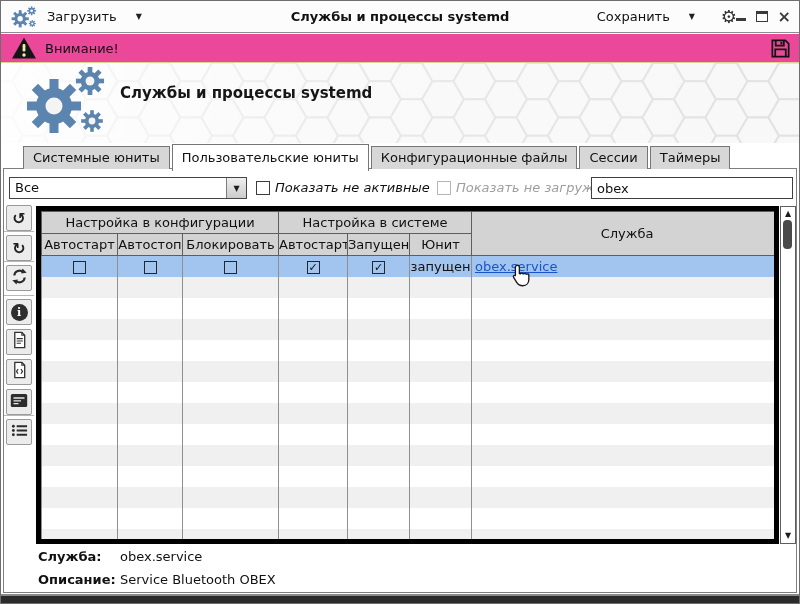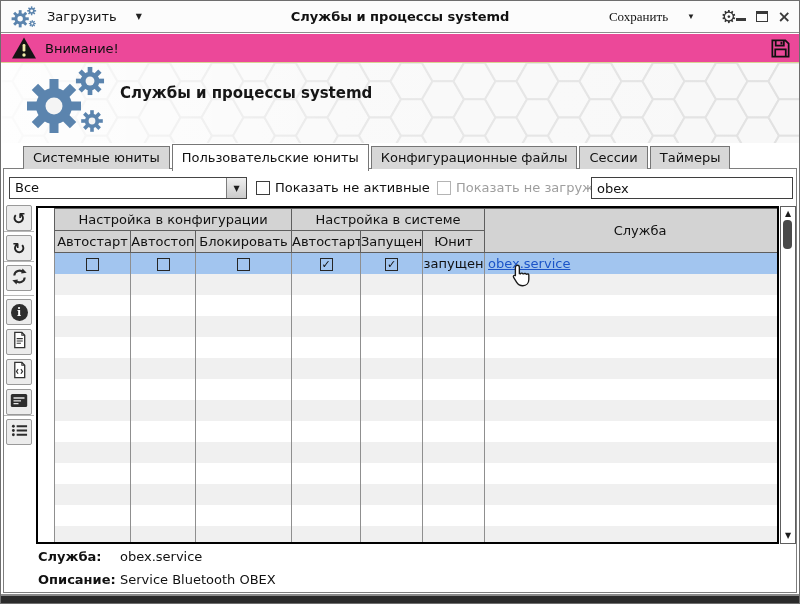--- a/index.html
+++ b/index.html
@@ -5,21 +5,21 @@
   * { margin:0; padding:0; box-sizing:border-box; }
   html,body { width:800px; height:604px; }
   body { font-family:"DejaVu Sans","Liberation Sans",sans-serif; font-size:13px; color:#111; background:#fff; }
   #window { position:relative; width:800px; height:604px; border:1px solid #6e6e6e; background:#fff; overflow:hidden; }
 
   
   .titlebar { position:absolute; left:0; top:0; width:100%; height:32px; background:#fcfcfc; border-bottom:1px solid #8d8d8d; }
   .app-icon { position:absolute; left:9px; top:5px; }
   .tb-btn { position:absolute; top:0; height:31px; display:flex; align-items:center; gap:19px; cursor:default; }
   .load-btn { left:46px; }
-  .save-btn { right:104px;font-family:Liberation Serif, serif; }
+  .save-btn { right:104px; }
   .caret { font-size:8px; color:#222; }
   .tb-title { position:absolute; left:0; right:0; top:0; height:31px; display:flex; align-items:center; justify-content:center; font-weight:bold; pointer-events:none; }
   .gear-btn { position:absolute; right:62px; top:0; height:31px; display:flex; align-items:center; font-size:18px; color:#333; }
   .win-controls { position:absolute; right:8px; top:0; height:31px; display:flex; align-items:center; gap:10px; }
   .wc-min { width:10px; height:3px; background:#3a3a3a; margin-top:6px; }
   .wc-max { width:12px; height:11px; border:1px solid #3a3a3a; border-top:3px solid #3a3a3a; }
   .wc-close { font-size:16px; line-height:11px; color:#3a3a3a; font-weight:bold; }
 
   
   .warnbar { position:absolute; left:0; top:33px; width:100%; height:29px; background:#ec4899; border-bottom:1px solid #d9d493; }
@@ -42,34 +42,34 @@
   .tab.active { background:#fff; height:27px; line-height:25px; margin-bottom:-1px; }
 
   
   .panel { position:absolute; left:2px; top:167px; width:794px; height:425px; border:1px solid #7e7e7e; background:#fff; }
 
   .combo { position:absolute; left:5px; top:8px; width:238px; height:22px; border:1px solid #454545; background:#fff; }
   .combo-text { position:absolute; left:5px; top:2px; }
   .combo-btn { position:absolute; right:0; top:0; width:20px; height:100%; background:linear-gradient(#efefef,#cbcbcb); border-left:1px solid #7d7d7d; display:flex; align-items:center; justify-content:center; font-size:8px; color:#1c1c1c; }
   .fcb { position:absolute; width:14px; height:14px; border:1px solid #3c3c3c; background:#fff; }
   .fcb.disabled { border-color:#b4b4b4; }
-  .flabel { position:absolute; white-space:nowrap; }
+  .flabel { position:absolute; white-space:nowrap;font-style:italic; }
   .flabel.disabled { color:#9e9e9e; }
   .search-input { position:absolute; left:587px; top:8px; width:202px; height:22px; border:1px solid #3f3f3f; padding:0 5px; font-size:13px; font-family:inherit; color:#111; background:#fff; outline:none; }
 
   
   .tbtn { position:absolute; left:2px; width:26px; height:26px; background:#ececec; border:1px solid #9a9a9a; border-radius:2px; display:flex; align-items:center; justify-content:center; font-size:16px; font-weight:bold; color:#222; }
   .tsep { position:absolute; left:0; width:30px; height:1px; background:#b8b8b8; }
   .ic-hist::after { content:"↺"; }
   .ic-refresh::after { content:"↻"; }
   .info-ic { width:17px; height:17px; border-radius:50%; background:#2e2e2e; color:#fff; font-size:11px; font-weight:bold; font-family:"DejaVu Serif",serif; display:flex; align-items:center; justify-content:center; }
   .info-ic::after { content:"i"; }
 
   
-  .tablewrap { position:absolute; left:32px; top:37px; width:743px; height:338px; border:2px solid #000000; overflow:hidden; background:#fff;padding-left:16px; }
+  .tablewrap { position:absolute; left:32px; top:37px; width:743px; height:338px; border:5px solid #000000; overflow:hidden; background:#fff; }
   table { border-collapse:collapse; table-layout:fixed; width:741px; }
   thead th { background:#d3d3d3; border:1px solid #5e5e5e; height:22px; font-weight:normal; font-size:13px; padding:0; overflow:hidden; white-space:nowrap; }
   tbody td { height:21px; border-left:1px solid #8f8f8f; border-right:1px solid #8f8f8f; padding:0; text-align:center; font-size:13px; overflow:hidden; white-space:nowrap; }
   tbody tr.selected { background:#a2c5ef; }
   tbody tr:not(.selected):nth-child(even) { background:#f0f0f0; }
   .cb { display:inline-block; width:13px; height:13px; border:1px solid #262626; line-height:11px; font-size:11px; text-align:center; vertical-align:middle; color:#0c0c0c; }
   .cb.checked::after { content:"✓"; }
   td.svc-cell { text-align:left; padding-left:3px; }
   a.svc { color:#1b54c8; text-decoration:underline; cursor:pointer; }
 

